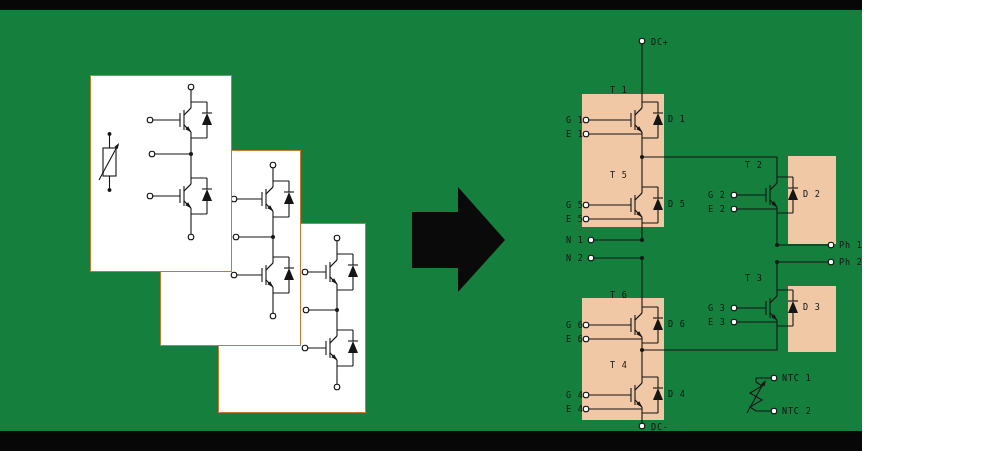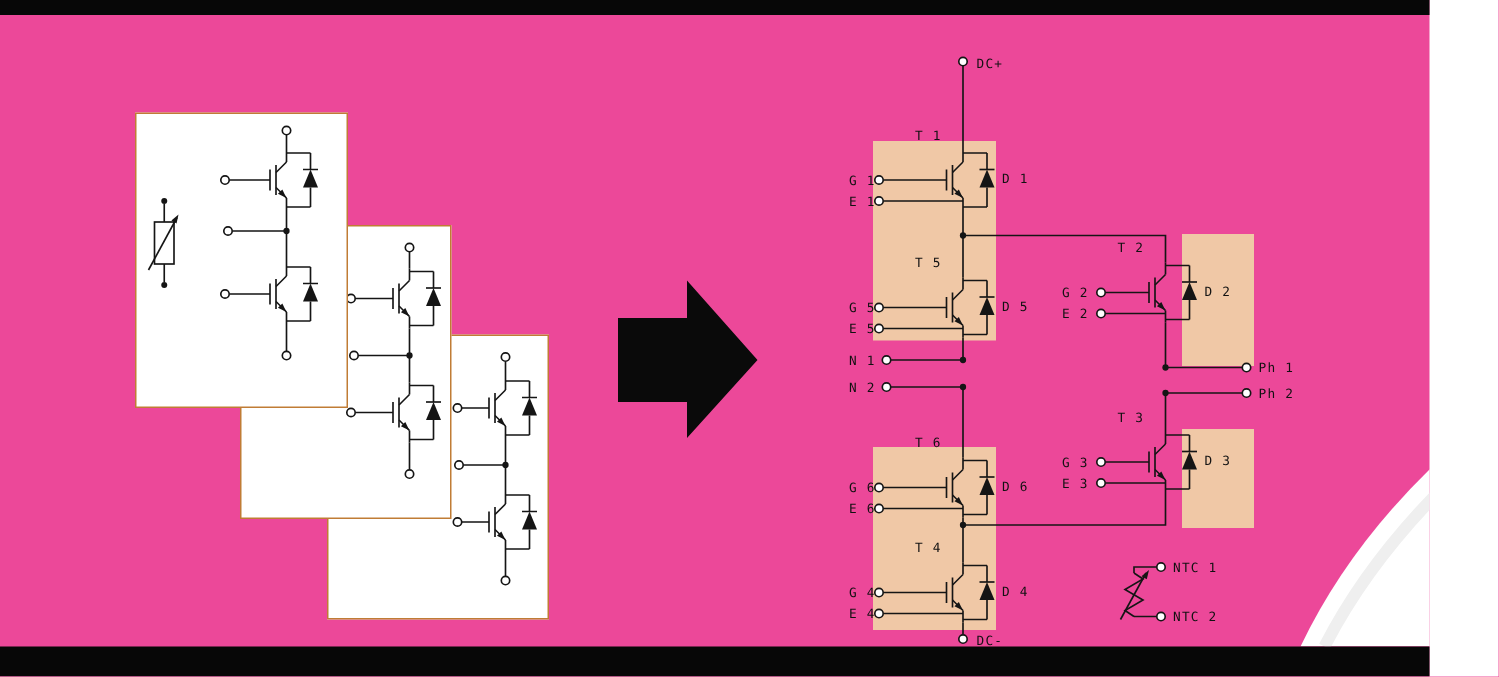--- a/index.html
+++ b/index.html
@@ -1,18 +1,18 @@
 <!DOCTYPE html>
 <html><head>
 <meta charset="utf-8">
 <style>
   * { margin:0; padding:0; box-sizing:border-box; }
   html,body { width:999px; height:451px; }
   body { background:#ffffff; font-family:"DejaVu Sans", sans-serif; }
-  .stage { position:relative; width:953px; height:451px; background:#ec4899; overflow:hidden; }
+  .stage { position:relative; width:862px; height:451px; background:#15803d; overflow:hidden; }
   .top-bar { position:absolute; left:0; top:0; width:986px; height:10px; background:#070707; }
   .top-notch { position:absolute; left:986px; top:0; width:13px; height:10px; background:#fcfcfc; }
   .bottom-bar { position:absolute; left:0; top:431px; width:999px; height:20px; background:#070707; }
   .swoosh { position:absolute; left:845px; top:265px; }
   .card { position:absolute; background:#ffffff; border:1px solid #c07c35; }
   .card1 { left:90px; top:75px; width:142px; height:197px; z-index:3; }
   .card2 { left:160px; top:150px; width:141px; height:196px; z-index:2; }
   .card3 { left:218px; top:223px; width:148px; height:190px; z-index:1; }
   .arrow { position:absolute; left:405px; top:182px; z-index:4; }
   .schematic { position:absolute; left:552px; top:30px; z-index:4; }

